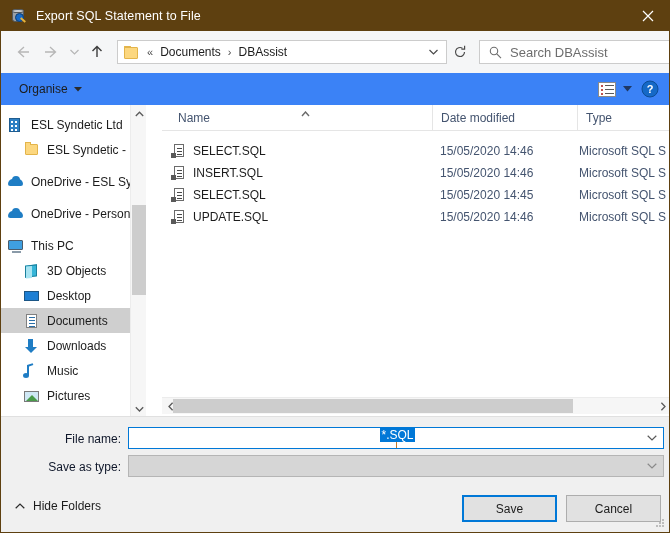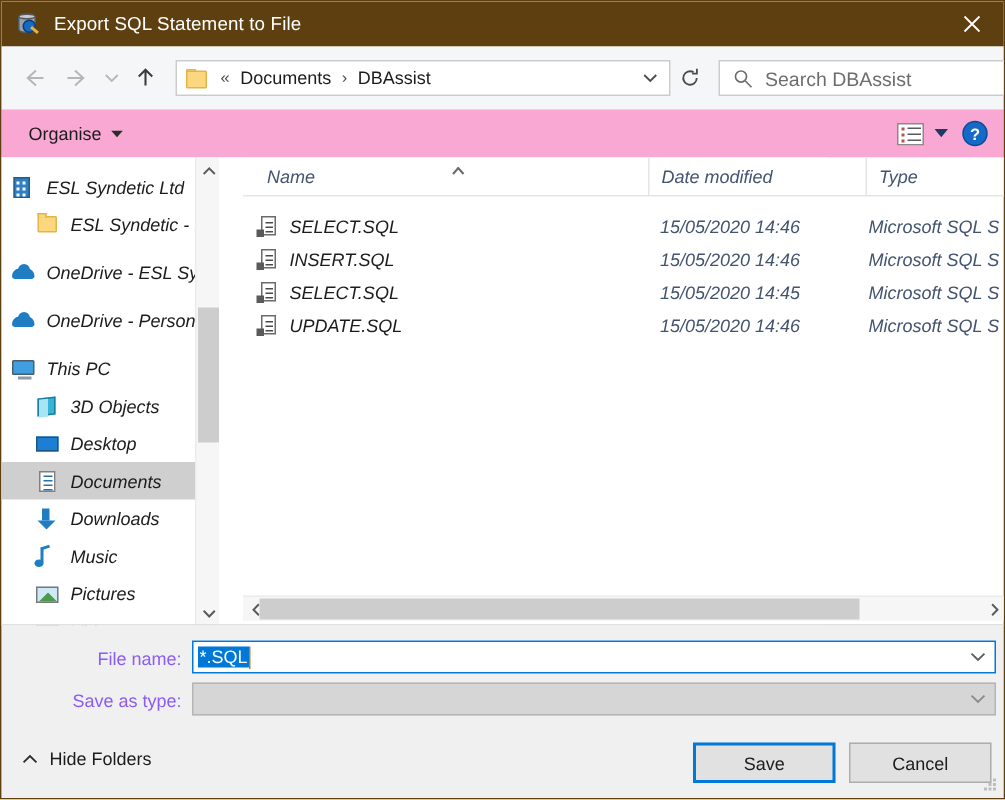--- a/index.html
+++ b/index.html
@@ -195,21 +195,21 @@
     font-size: 13px;
     color: #6d6d6d;
     margin-left: 4px;
   }
 
   
   .cmdbar {
     position: absolute;
     left: 0; top: 72px;
     width: 670px; height: 32px;
-    background: #f9a8d4;
+    background: #3b82f6;
     border-bottom: 1px solid #dcdcdc;
     display: flex;
     align-items: center;
   }
   .cmd-item {
     display: flex;
     align-items: center;
     height: 24px;
     padding: 0 7px;
     font-size: 12px;
@@ -255,21 +255,20 @@
     justify-content: center;
     margin-right: 6px;
   }
 
   
   .content {
     position: absolute;
     left: 0; top: 104px;
     width: 550px; height: 312px;
     background: #ffffff;
-    font-style: italic;
   }
   .sidebar {
     position: absolute;
     left: 0; top: 0;
     width: 145px; height: 312px;
     background: #ffffff;
     overflow: hidden;
   }
   .side-item {
     height: 25px;
@@ -539,40 +538,41 @@
   
   .formarea {
     position: absolute;
     left: 0; top: 416px;
     width: 670px; height: 117px;
     background: #f0f0f0;
   }
   .frm-label {
     position: absolute;
     font-size: 12px;
-    color: #8b5cf6;
+    color: #0f172a;
     text-align: right;
     white-space: nowrap;
   }
   #lbl-filename { left: 0; width: 120px; top: 431px; }
   #lbl-savetype { left: 0; width: 120px; top: 459px; }
 
   .combo {
     position: absolute;
     left: 127px;
     width: 536px;
     height: 22px;
     box-sizing: border-box;
     display: flex;
     align-items: center;
   }
   #filename-combo {
     top: 426px;
     background: #ffffff;
     border: 1px solid #0078d7;
+    flex-direction: column;
   }
   #savetype-combo {
     top: 454px;
     background: #d6d6d6;
     border: 1px solid #b5b5b5;
   }
   .combo-value {
     font-size: 12px;
     margin-left: 3px;
     padding: 0 1px;

